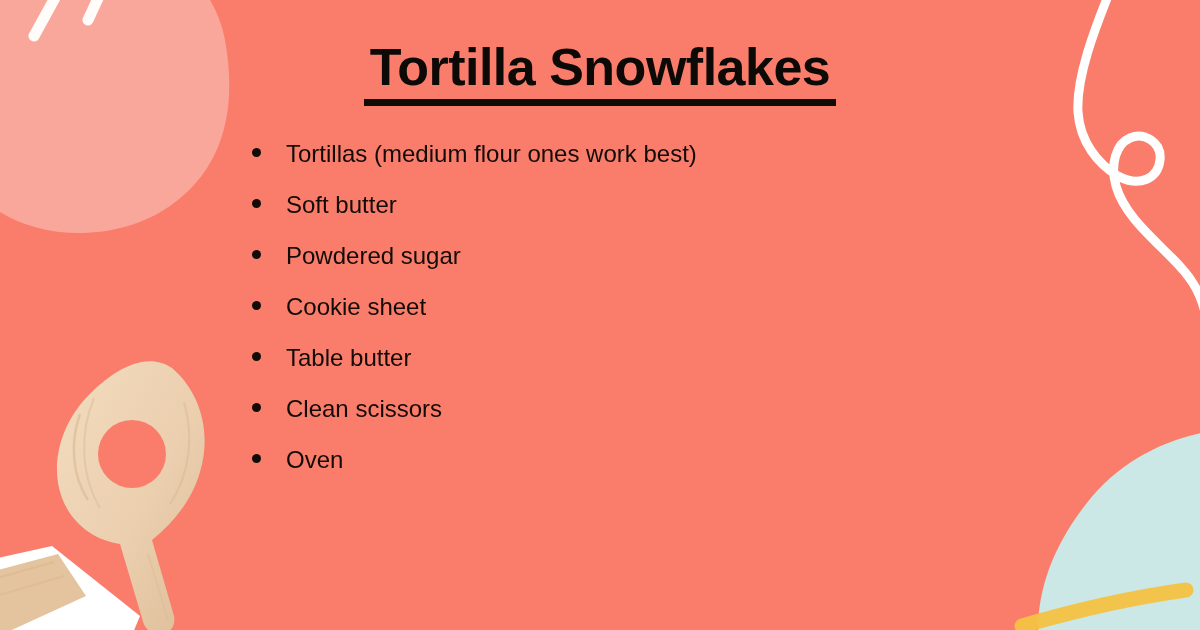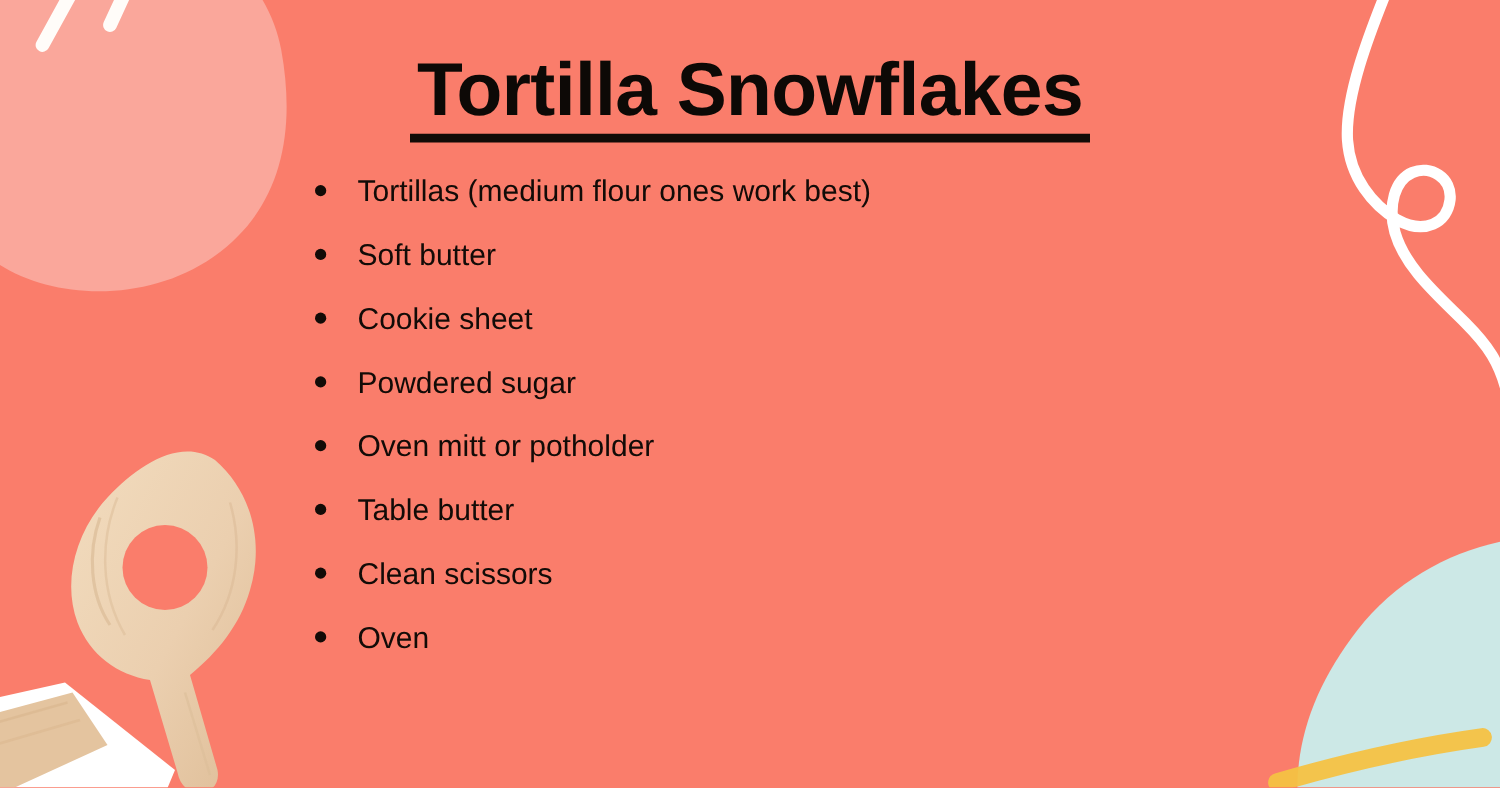--- a/index.html
+++ b/index.html
@@ -41,21 +41,21 @@
     inset: 0;
     z-index: 5;
   }
 
   #title {
     position: absolute;
     top: 40px;
     left: 0;
     width: 1200px;
     text-align: center;
-    font-size: 60px;
+    font-size: 52px;
     font-weight: bold;
     color: #0d0906;
     letter-spacing: -0.5px;
     line-height: 1.05;
   }
 
   #title .title-text {
     display: inline-block;
     border-bottom: 7px solid #120b07;
     padding: 0 6px 4px 6px;
@@ -174,29 +174,25 @@
       <li>
         <span class="bullet"></span>
         <span>Tortillas (medium flour ones work best)</span>
       </li>
       <li>
         <span class="bullet"></span>
         <span>Soft butter</span>
       </li>
       <li>
         <span class="bullet"></span>
+        <span>Powdered sugar</span>
+      </li>
+      <li>
+        <span class="bullet"></span>
         <span>Cookie sheet</span>
-      </li>
-      <li>
-        <span class="bullet"></span>
-        <span>Powdered sugar</span>
-      </li>
-      <li>
-        <span class="bullet"></span>
-        <span>Oven mitt or potholder</span>
       </li>
       <li>
         <span class="bullet"></span>
         <span>Table butter</span>
       </li>
       <li>
         <span class="bullet"></span>
         <span>Clean scissors</span>
       </li>
       <li>

